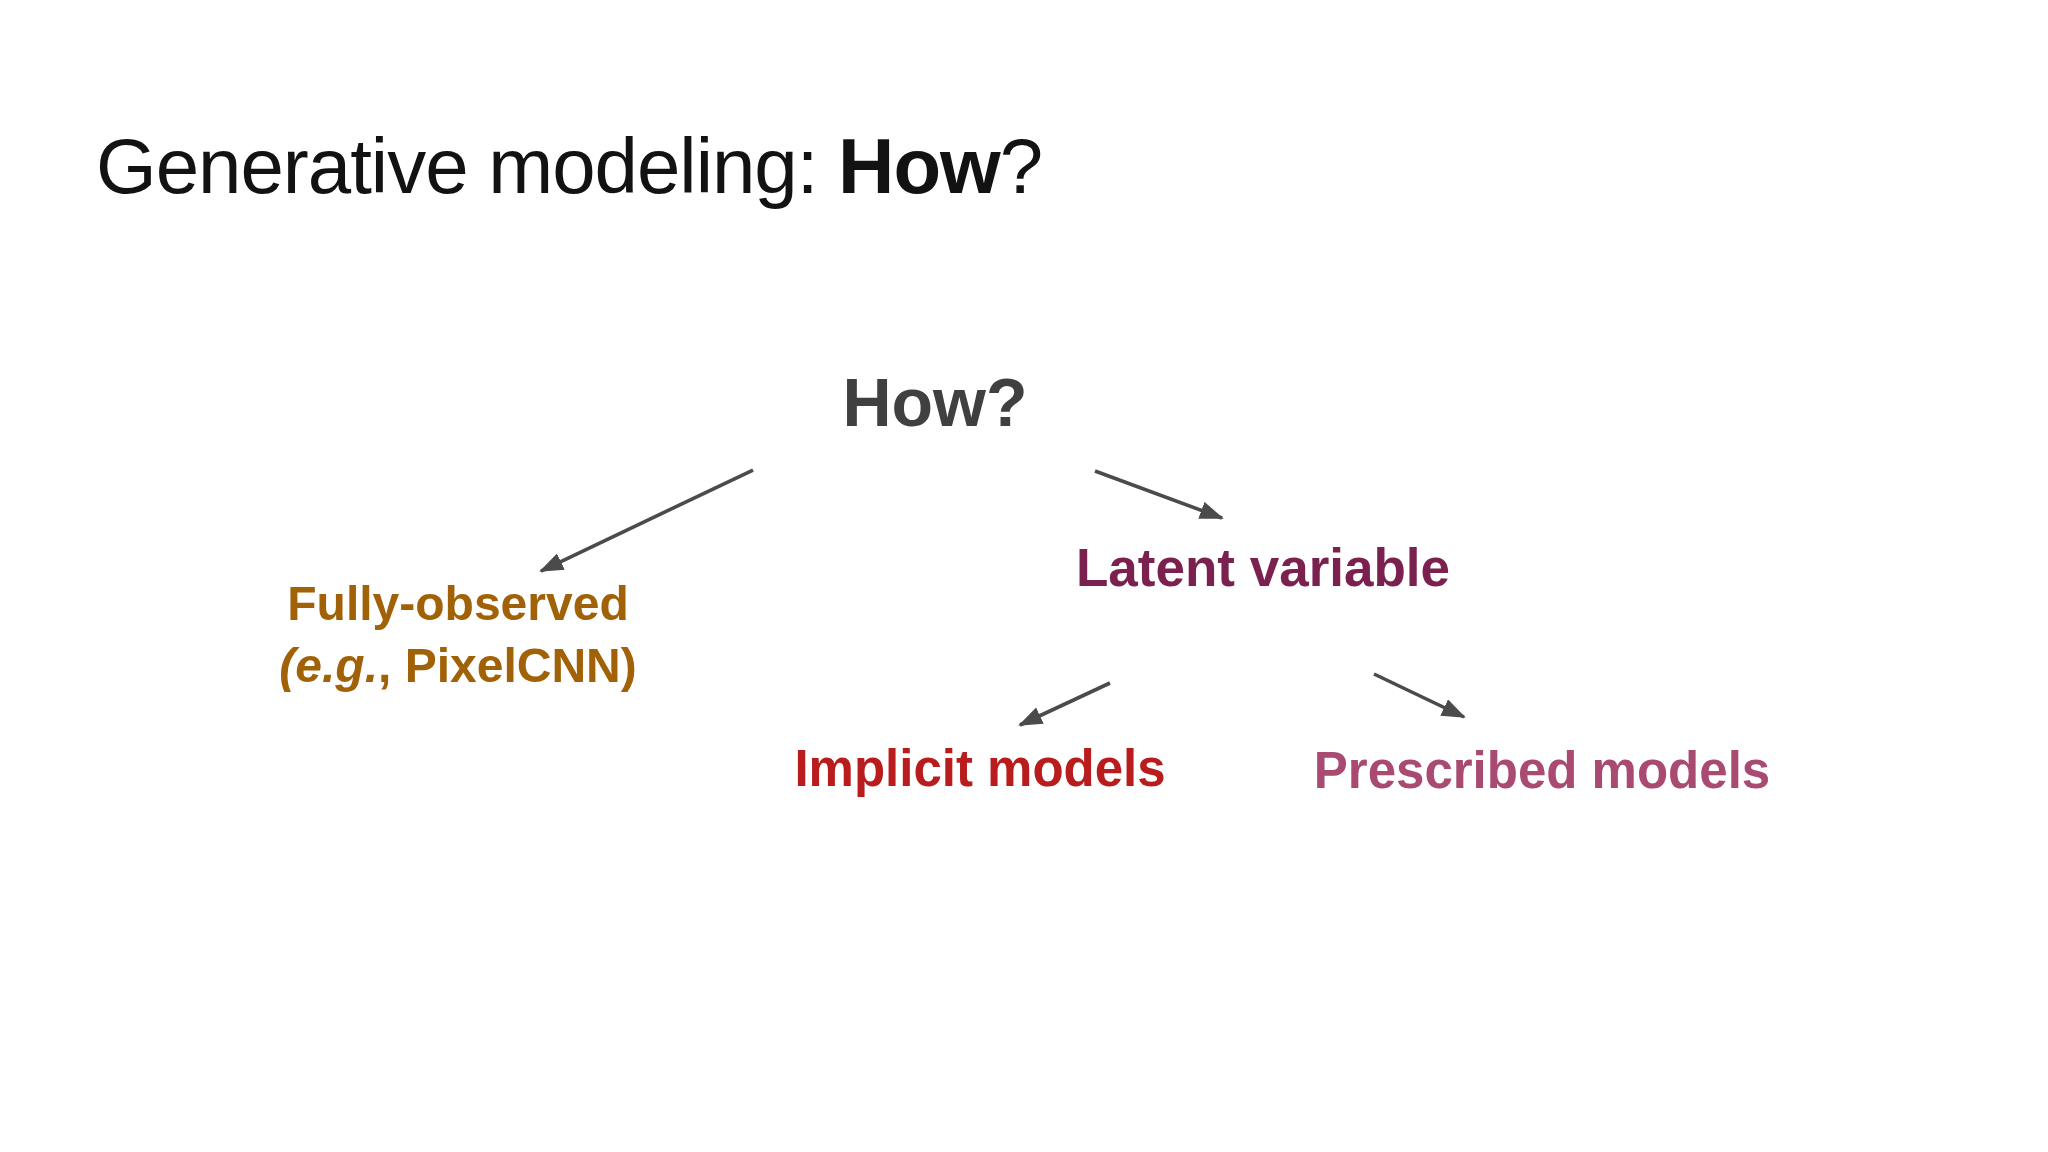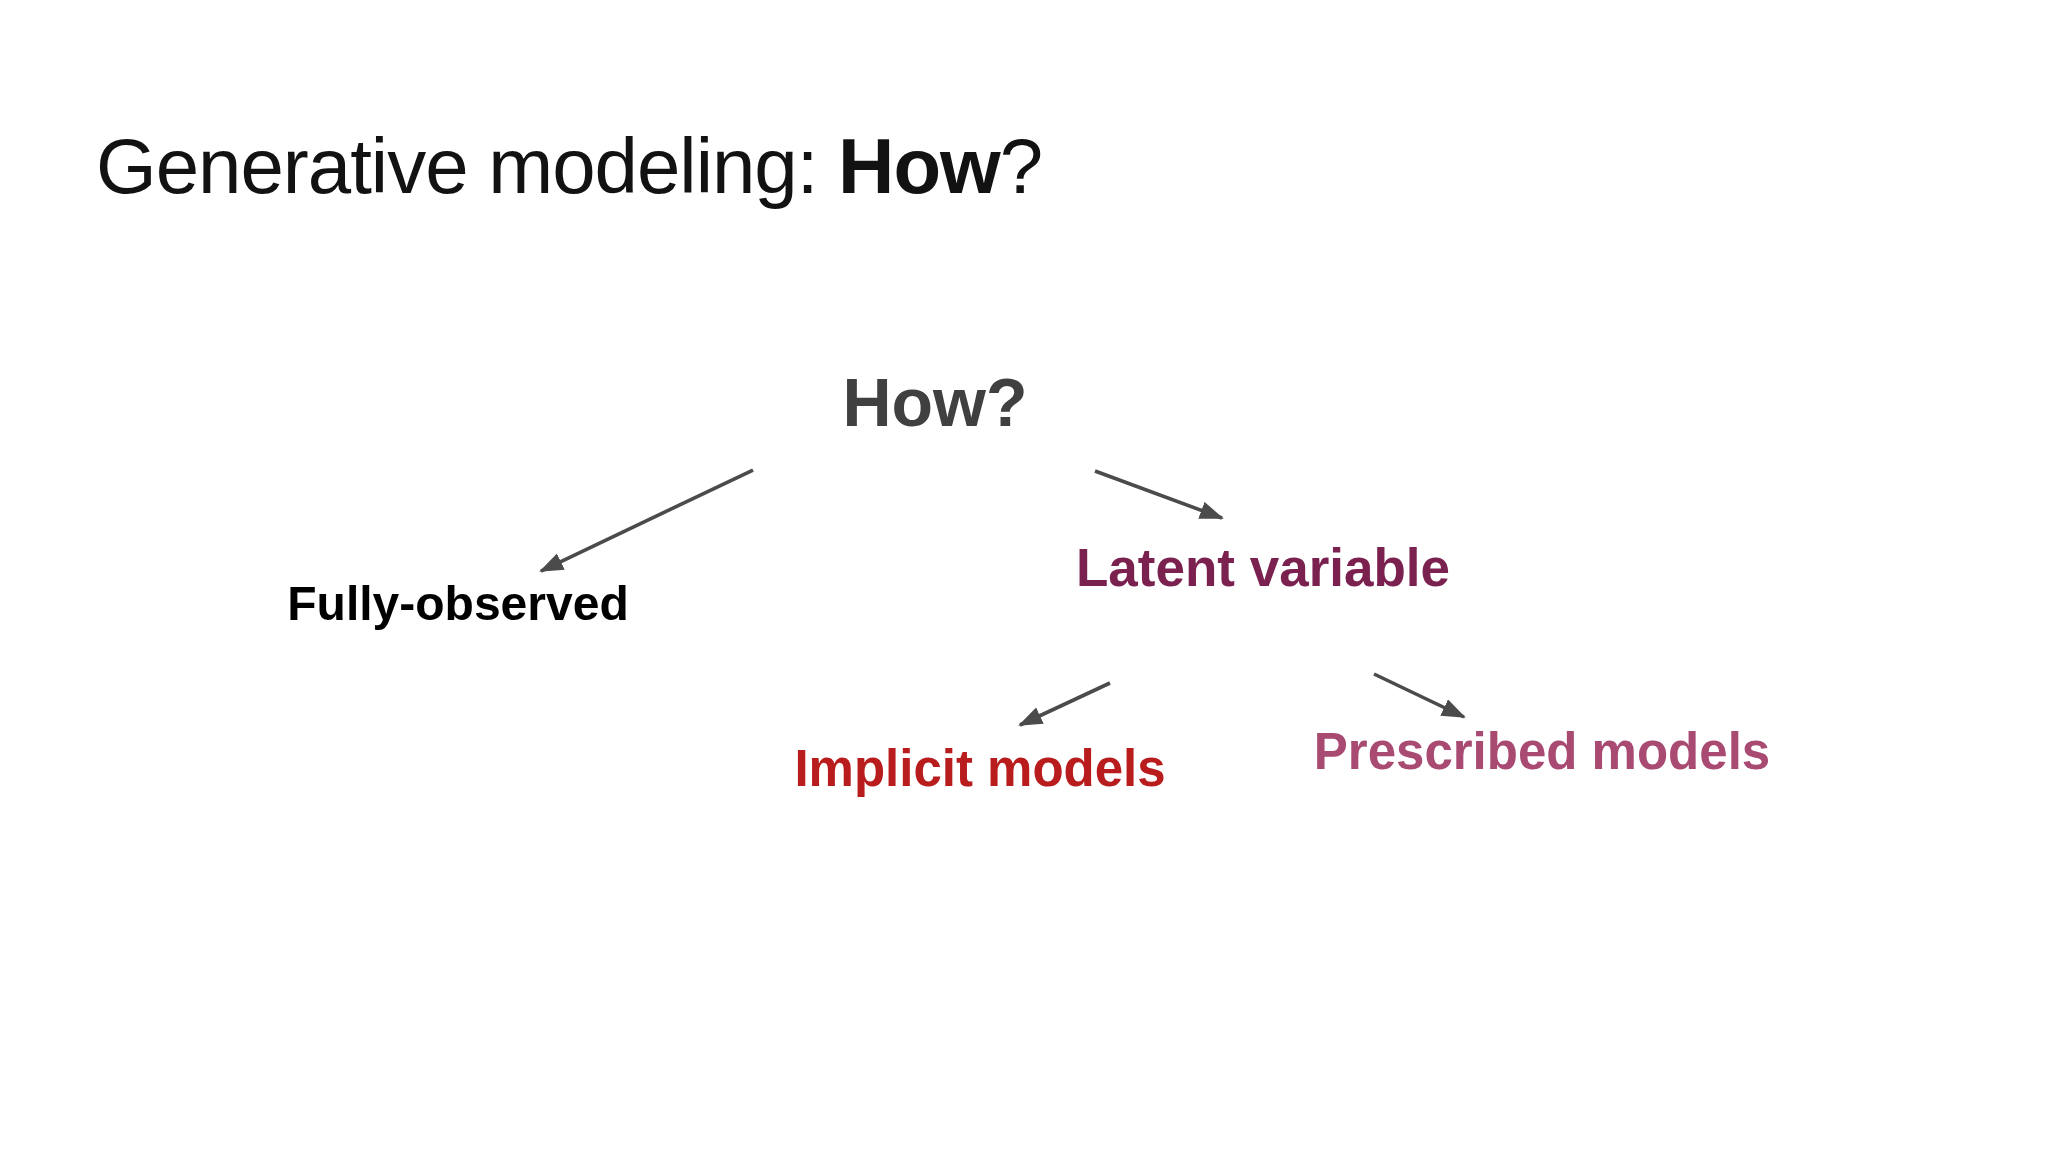--- a/index.html
+++ b/index.html
@@ -67,21 +67,21 @@
     line-height: 1.28;
   }
   .node-implicit {
     left: 980px;
     top: 735px;
     font-size: 51px;
     line-height: 1.32;
   }
   .node-prescribed {
     left: 1542px;
-    top: 718px;
+    top: 737px;
     font-size: 51px;
     line-height: 1.32;
   }
   .node i { font-style: italic; }
 </style>
 </head>
 <body>
 
 <div class="slide">
 
@@ -96,22 +96,23 @@
     <line x1="1110" y1="683" x2="1020" y2="725" marker-end="url(#ah)"></line>
     <line x1="1374" y1="674" x2="1464" y2="717" marker-end="url(#ah)"></line>
   </svg>
 
   <h1 class="title" data-bind-color="slide.title.color" style="color: rgb(18, 18, 18);">
     <span data-bind="slide.title.prefix">Generative modeling: </span><b data-bind="slide.title.emphasis">How</b><span data-bind="slide.title.suffix">?</span>
   </h1>
 
   <div class="node node-root" data-bind="slide.tree.root.label" data-bind-color="slide.tree.root.color" style="color: #404040;">How?</div>
 
-  <div class="node node-fully-observed" data-bind-color="slide.tree.children.0.color" style="color: #000000;">
+  <div class="node node-fully-observed" data-bind-color="slide.tree.children.0.color" style="color: #a16207;">
     <span data-bind="slide.tree.children.0.line1">Fully-observed</span><br>
+    <span><i data-bind="slide.tree.children.0.example_italic">(e.g.</i><span data-bind="slide.tree.children.0.example_rest">, PixelCNN)</span></span>
   </div>
 
   <div class="node node-latent" data-bind-color="slide.tree.children.1.color" style="color: rgb(123, 33, 80);">
     <span data-bind="slide.tree.children.1.line1">Latent variable</span><br>
   </div>
 
   <div class="node node-implicit" data-bind-color="slide.tree.children.1.children.0.color" style="color: #b91c1c;">
     <span data-bind="slide.tree.children.1.children.0.line1">Implicit models</span><br>
   </div>
 

